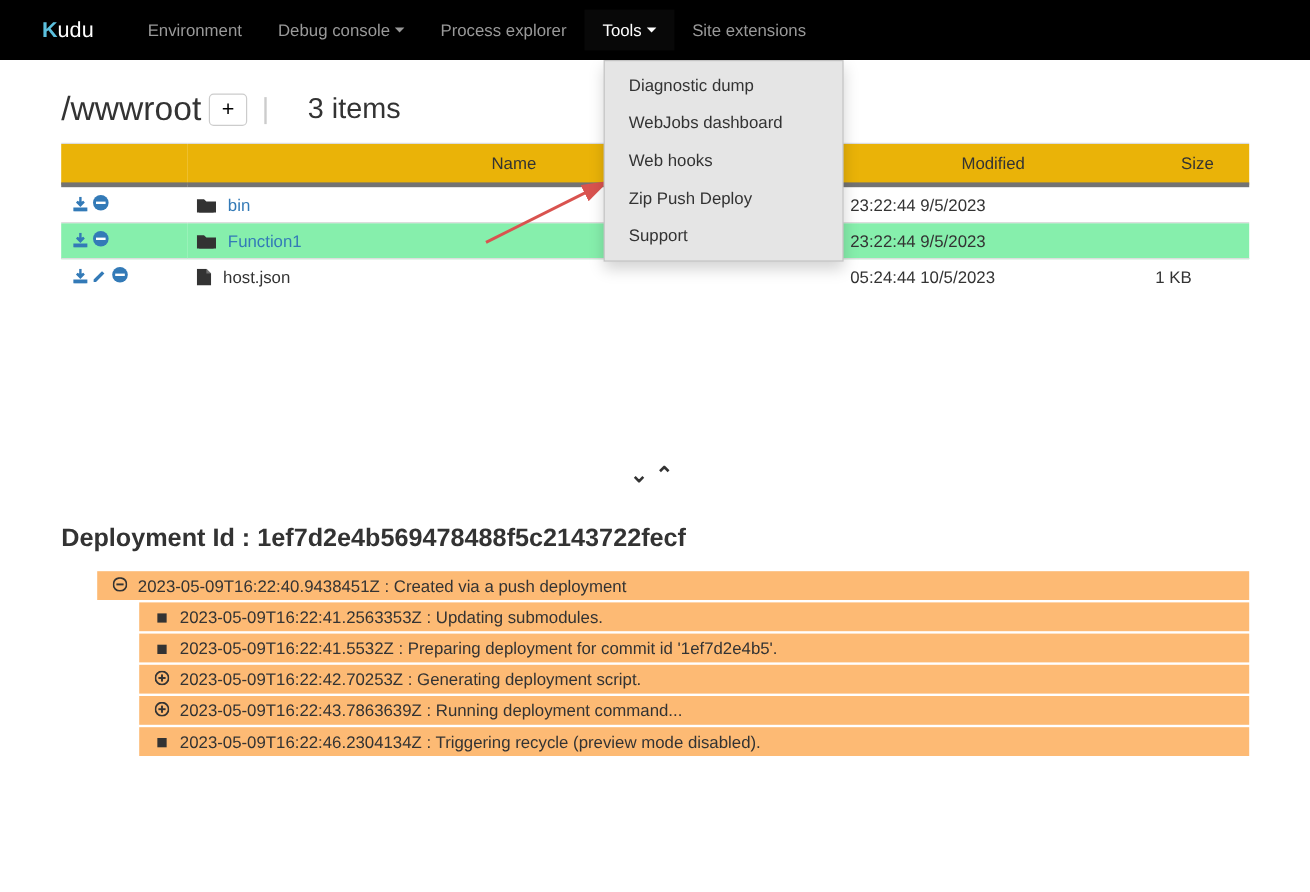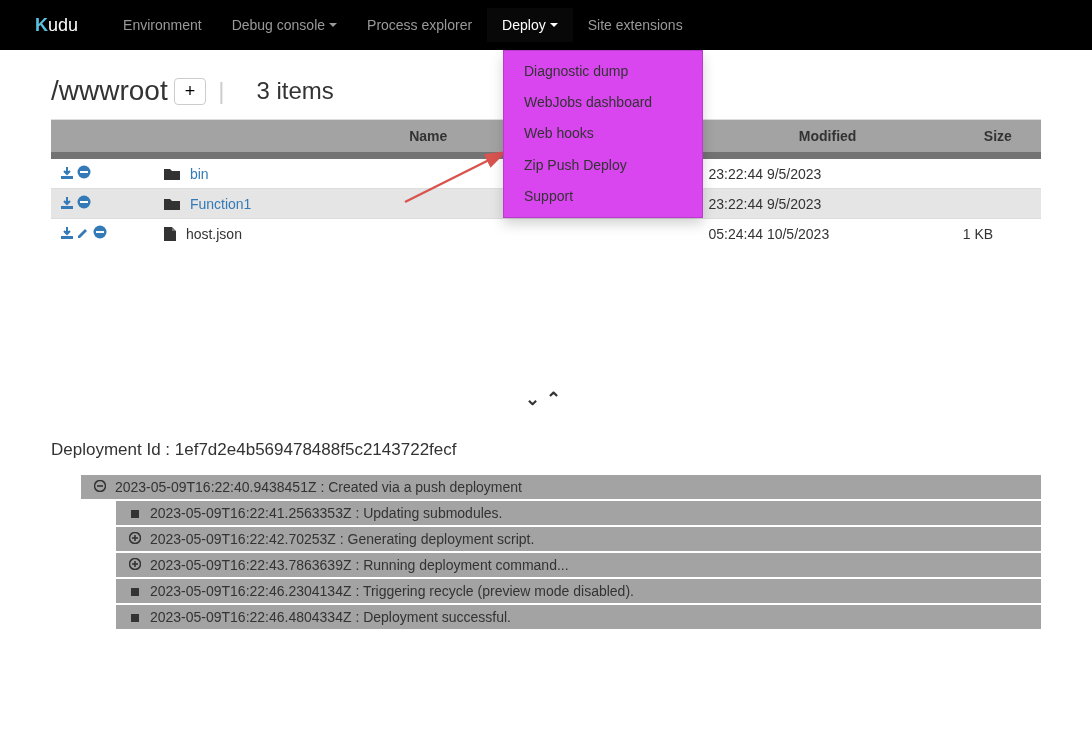--- a/index.html
+++ b/index.html
@@ -3,62 +3,62 @@
 <meta charset="utf-8">
 <style>
   * { box-sizing: border-box; margin: 0; padding: 0; }
   body { font-family: "Helvetica Neue", Helvetica, Arial, sans-serif; font-size: 14px; color: #333; background: #fff; }
   .navbar { background: #000; height: 50px; display: flex; align-items: center; padding: 0 15px; position: relative; }
   .brand { color: #fff; font-size: 18px; padding: 0 30px 0 20px; text-align: center; }
   .brand .k { color: #5bc0de; font-weight: bold; }
   .nav-item { color: #999; padding: 15px 15px; cursor: pointer; height: 34px; display: flex; align-items: center; }
   .nav-item.active { background: #080808; color: #fff; }
   .caret { display: inline-block; width: 0; height: 0; margin-left: 4px; vertical-align: middle; border-top: 4px solid; border-right: 4px solid transparent; border-left: 4px solid transparent; }
-  .dropdown { position: absolute; top: 50px; left: 503px; background: #d946ef; border: 1px solid rgba(0,0,0,.15); box-shadow: 0 6px 12px rgba(0,0,0,.175); min-width: 200px; padding: 5px 0; z-index: 1000; }
+  .dropdown { position: absolute; top: 50px; left: 503px; background: #e5e5e5; border: 1px solid rgba(0,0,0,.15); box-shadow: 0 6px 12px rgba(0,0,0,.175); min-width: 200px; padding: 5px 0; z-index: 1000; }
   .dropdown a { display: block; padding: 3px 20px; color: #333; line-height: 1.8; text-decoration: none; cursor: pointer; }
   .container { max-width: 1020px; margin: 0 auto; padding: 0 15px; }
   .path-row { margin-top: 25px; display: flex; align-items: center; }
   .path-text { font-size: 28px; font-weight: 400; }
   .plus-btn { border: 1px solid #ccc; background: #fff; padding: 2px 10px; font-size: 18px; margin-left: 6px; border-radius: 4px; cursor: pointer; }
   .divider { color: #ccc; margin: 0 12px; font-size: 24px; }
   .item-count { font-size: 24px; font-weight: 500; margin-left: 20px; }
   table.file-table { width: 100%; border-collapse: collapse; margin-top: 12px; }
-  table.file-table th { background: #a3a3a3; border-top: 1px solid #ddd; border-bottom: 7px solid #737373; padding: 8px; text-align: left; font-weight: 700; }
+  table.file-table th { background: #eab308; border-top: 1px solid #ddd; border-bottom: 4px solid #737373; padding: 8px; text-align: left; font-weight: 400; }
   table.file-table th:first-child { width: 105px; }
   table.file-table th:nth-child(2) { width: 55%; }
   table.file-table th.center { text-align: center; }
   table.file-table td { padding: 6px 8px; border-top: 1px solid #ddd; vertical-align: middle; }
-  tr.even { background: #e5e5e5; }
+  tr.even { background: #86efac; }
   .icon-btn { color: #337ab7; cursor: pointer; margin: 0 2px; display:inline-block; }
   .folder-link { color: #337ab7; text-decoration: none; text-align: center; }
   .file-icon { margin-right: 6px; }
   .chevron-row { text-align: center; margin-top: 140px; font-size: 18px; font-weight: bold; letter-spacing: 6px; }
-  .deploy-title { font-size: 17px; font-weight: 400; margin-top: 30px; }
+  .deploy-title { font-size: 21px; font-weight: 700; margin-top: 30px; }
   .log-list { margin-top: 15px; }
-  .log-row { background: #a3a3a3; margin-bottom: 2px; padding: 4px 8px; display: flex; align-items: flex-start; }
+  .log-row { background: #fdba74; margin-bottom: 2px; padding: 4px 8px; display: flex; align-items: flex-start; }
   .log-row.indent1 { margin-left: 30px; }
   .log-row.indent2 { margin-left: 65px; }
   .bullet { width: 22px; display: inline-block; text-align: center; }
   .arrow-overlay { position: absolute; pointer-events: none; }
   svg.folder { width: 16px; height: 14px; vertical-align: -2px; }
   svg.file { width: 12px; height: 14px; vertical-align: -2px; }
 </style>
 </head>
 <body>
 
 <div class="navbar">
   <div class="brand"><span class="k">K</span><span>udu</span></div>
   <div class="nav-item">Environment</div>
   <div class="nav-item">
       <span>Debug console</span>
       <span class="caret"></span>
     </div>
   <div class="nav-item">Process explorer</div>
   <div class="nav-item active">
-      <span>Deploy</span>
+      <span>Tools</span>
       <span class="caret"></span>
     </div>
   <div class="nav-item">Site extensions</div>
 
   <div class="dropdown">
     <a>Diagnostic dump</a>
     <a>WebJobs dashboard</a>
     <a>Web hooks</a>
     <a>Zip Push Deploy</a>
     <a>Support</a>
@@ -151,30 +151,30 @@
   </div>
 
   <div class="log-list" id="log-list">
       <div class="log-row indent1"><span class="bullet"><svg width="12" height="12" viewBox="0 0 12 12">
             <circle cx="6" cy="6" r="5.5" fill="none" stroke="#333" stroke-width="1.5"></circle>
             <rect x="3" y="5.2" width="6" height="1.6" fill="#333"></rect>
           </svg></span>&nbsp;<span>2023-05-09T16:22:40.9438451Z : Created via a push deployment</span></div>
       <div class="log-row indent2"><span class="bullet"><svg width="8" height="8" viewBox="0 0 8 8">
             <rect x="0" y="0" width="8" height="8" fill="#333"></rect>
           </svg></span>&nbsp;<span>2023-05-09T16:22:41.2563353Z : Updating submodules.</span></div>
+      <div class="log-row indent2"><span class="bullet"><svg width="8" height="8" viewBox="0 0 8 8">
+            <rect x="0" y="0" width="8" height="8" fill="#333"></rect>
+          </svg></span>&nbsp;<span>2023-05-09T16:22:41.5532Z : Preparing deployment for commit id '1ef7d2e4b5'.</span></div>
       <div class="log-row indent2"><span class="bullet"><svg width="12" height="12" viewBox="0 0 12 12">
             <circle cx="6" cy="6" r="5.5" fill="none" stroke="#333" stroke-width="1.5"></circle>
             <rect x="3" y="5.2" width="6" height="1.6" fill="#333"></rect>
             <rect x="5.2" y="3" width="1.6" height="6" fill="#333"></rect>
           </svg></span>&nbsp;<span>2023-05-09T16:22:42.70253Z : Generating deployment script.</span></div>
       <div class="log-row indent2"><span class="bullet"><svg width="12" height="12" viewBox="0 0 12 12">
             <circle cx="6" cy="6" r="5.5" fill="none" stroke="#333" stroke-width="1.5"></circle>
             <rect x="3" y="5.2" width="6" height="1.6" fill="#333"></rect>
             <rect x="5.2" y="3" width="1.6" height="6" fill="#333"></rect>
           </svg></span>&nbsp;<span>2023-05-09T16:22:43.7863639Z : Running deployment command...</span></div>
       <div class="log-row indent2"><span class="bullet"><svg width="8" height="8" viewBox="0 0 8 8">
             <rect x="0" y="0" width="8" height="8" fill="#333"></rect>
           </svg></span>&nbsp;<span>2023-05-09T16:22:46.2304134Z : Triggering recycle (preview mode disabled).</span></div>
-      <div class="log-row indent2"><span class="bullet"><svg width="8" height="8" viewBox="0 0 8 8">
-            <rect x="0" y="0" width="8" height="8" fill="#333"></rect>
-          </svg></span>&nbsp;<span>2023-05-09T16:22:46.4804334Z : Deployment successful.</span></div>
     </div>
 </div>
 
 </body></html>

